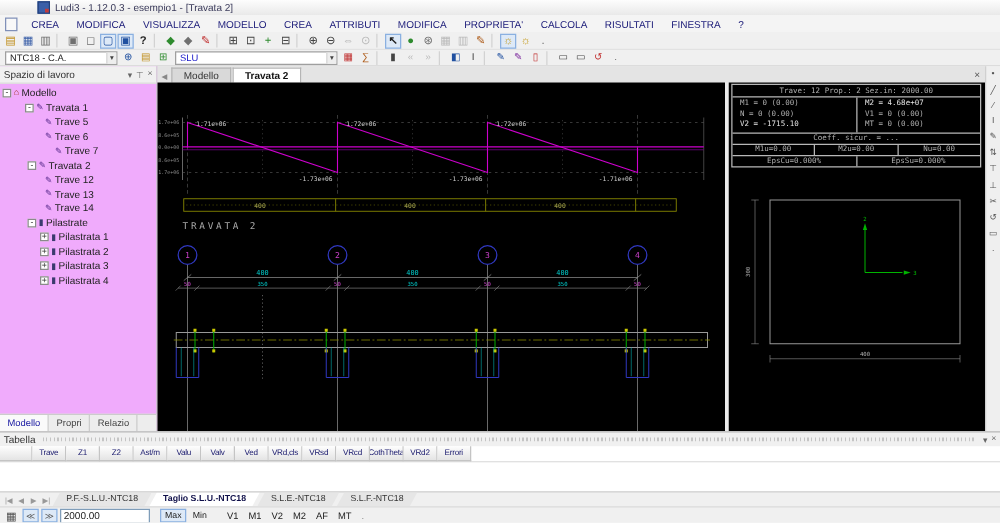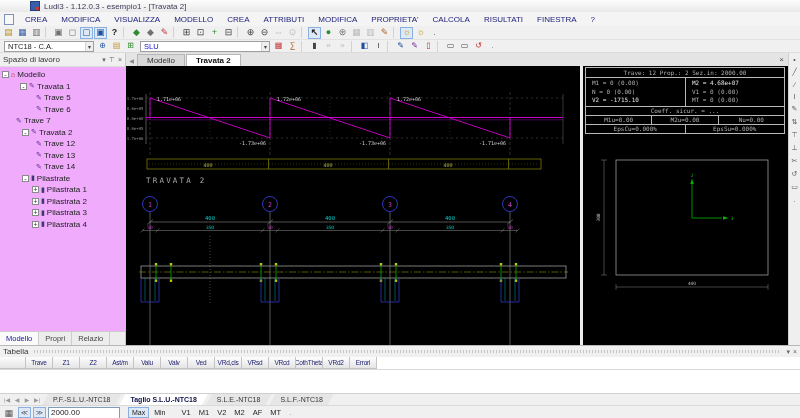--- a/index.html
+++ b/index.html
@@ -234,21 +234,21 @@
           <span>Travata 1</span>
         </div>
         <div class="trow" style="padding-left:36px">
           <span class="ticon" style="color:#5b2d8e">✎</span>
           <span>Trave 5</span>
         </div>
         <div class="trow" style="padding-left:36px">
           <span class="ticon" style="color:#5b2d8e">✎</span>
           <span>Trave 6</span>
         </div>
-        <div class="trow" style="padding-left:16px">
+        <div class="trow" style="padding-left:44px">
           <span class="ticon" style="color:#5b2d8e">✎</span>
           <span>Trave 7</span>
         </div>
         <div class="trow" style="padding-left:22px">
           <span class="exp">-</span>
           <span class="ticon" style="color:#5b2d8e">✎</span>
           <span>Travata 2</span>
         </div>
         <div class="trow" style="padding-left:36px">
           <span class="ticon" style="color:#5b2d8e">✎</span>

